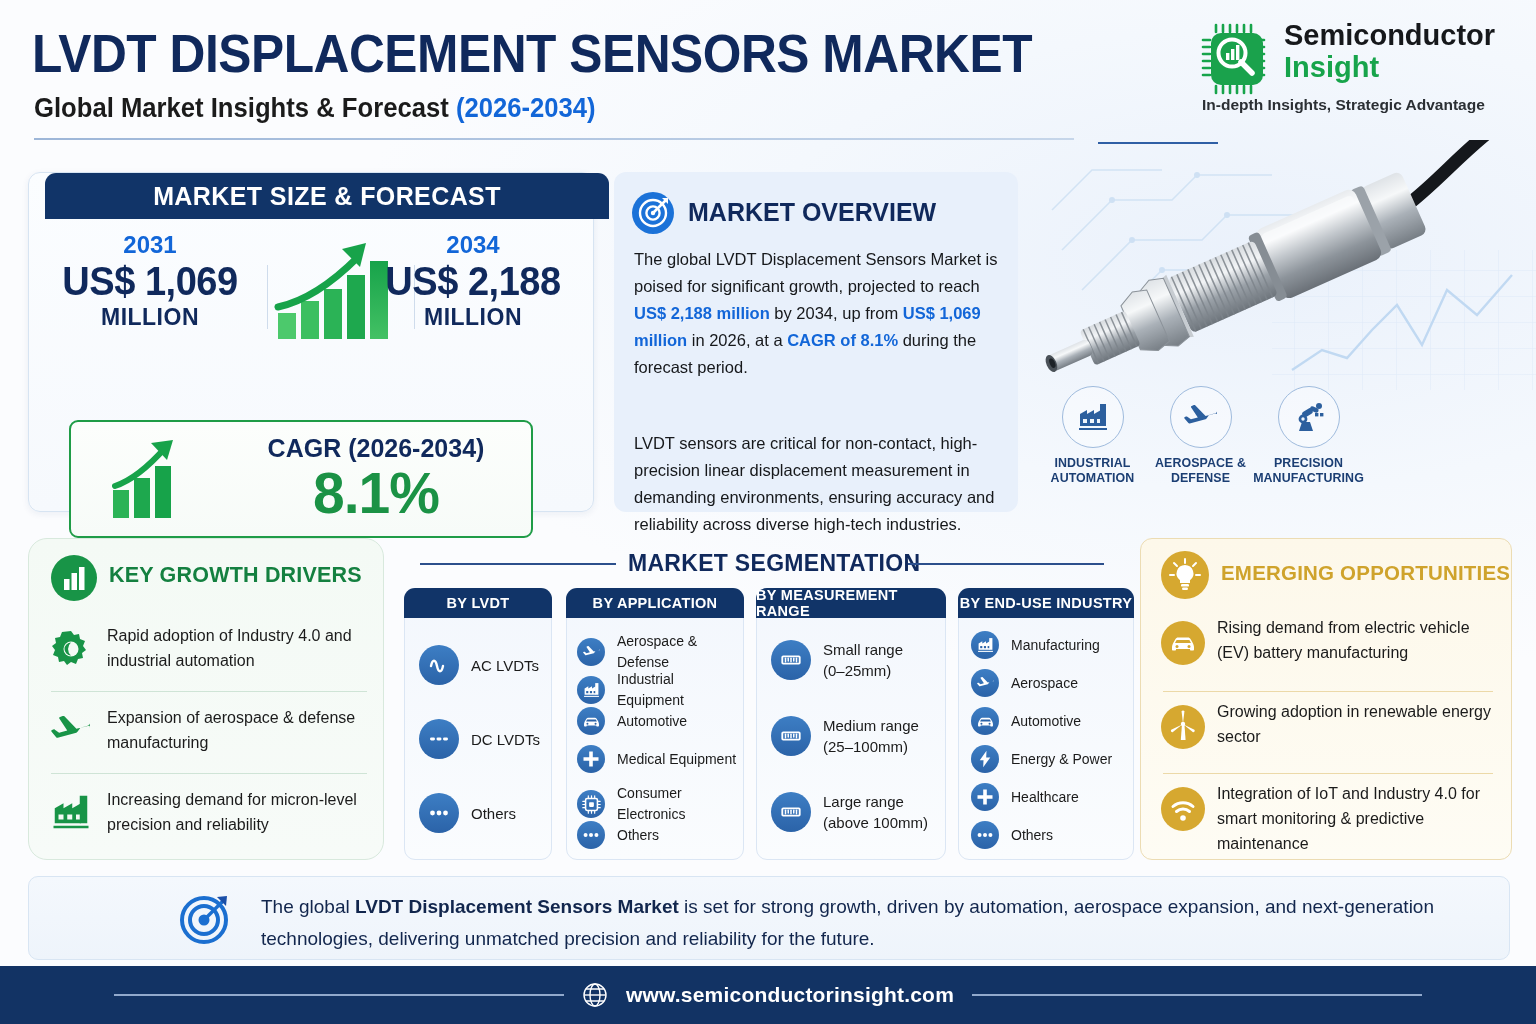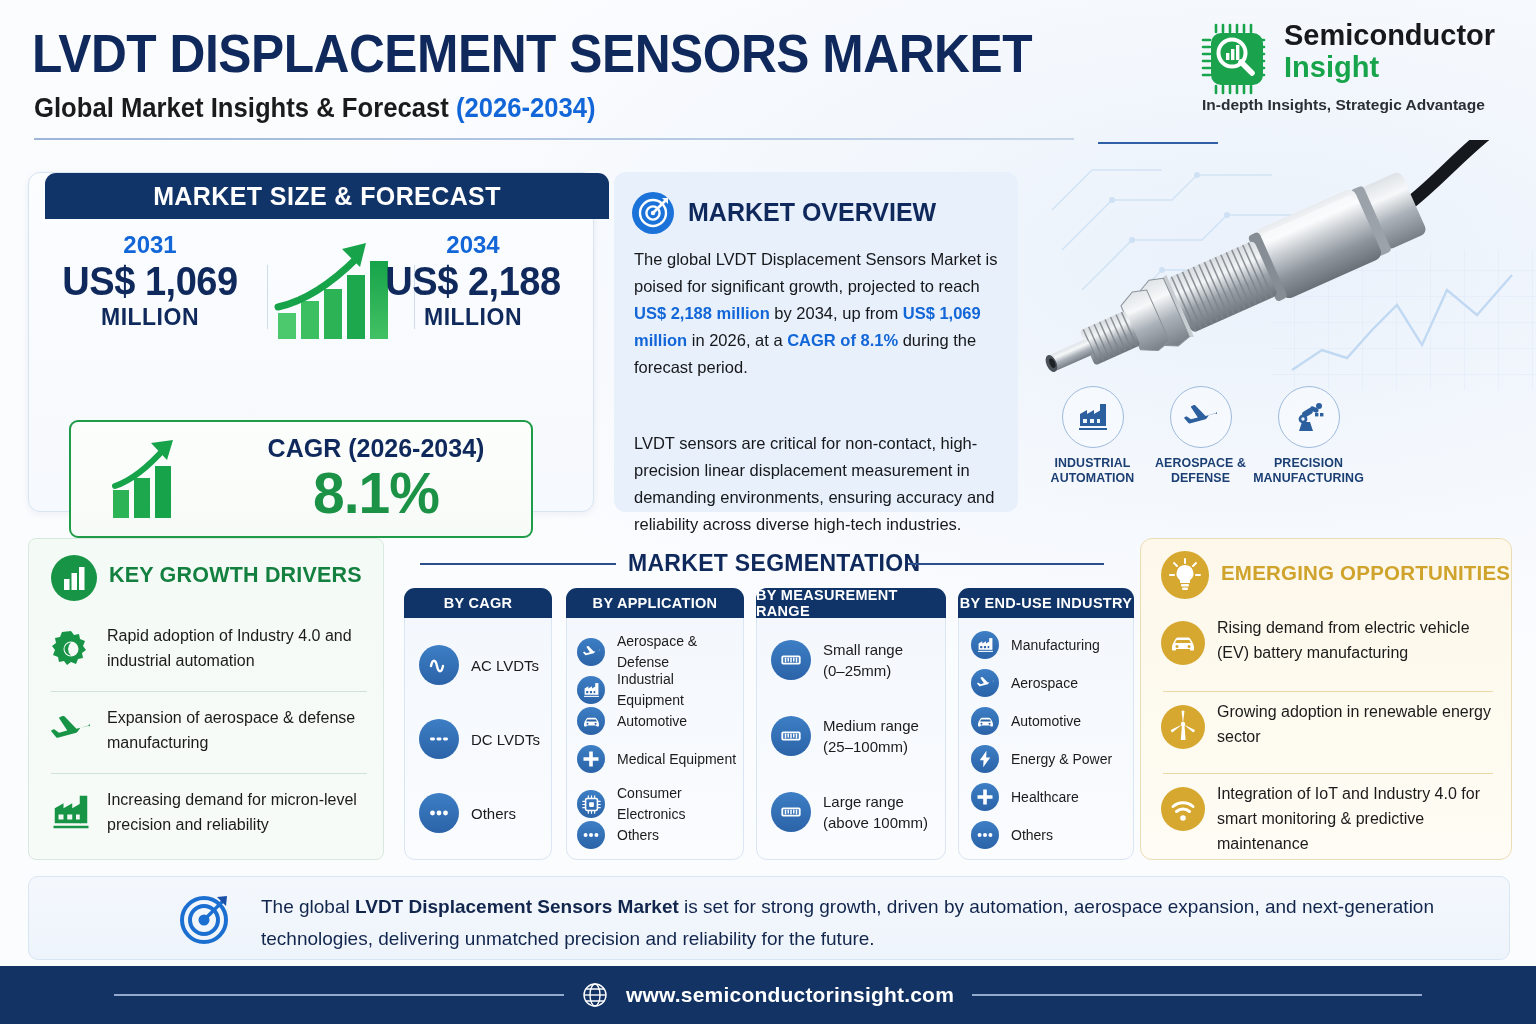--- a/index.html
+++ b/index.html
@@ -104,21 +104,21 @@
     width: 62px; height: 62px; border-radius: 50%;
     border: 1.6px solid #9fbbdd; margin: 0 auto 8px;
     display: flex; align-items: center; justify-content: center;
     background: rgba(255,255,255,.35);
   }
   .ind-label { font-size: 12.4px; font-weight: 700; color: #1b3e73; line-height: 15px; letter-spacing: .1px;}
   
   #drivers {
     left: 28px; top: 538px; width: 356px; height: 322px;
     background: linear-gradient(180deg,#f4faf5 0%,#f7fbf8 100%);
-    border: 1px solid #d8e9dd; border-radius: 8px;
+    border: 1px solid #d8e9dd; border-radius: 19px;
   }
   #kd-icon { position: absolute; left: 22px; top: 16px; width: 46px; height: 46px; }
   #kd-title { position: absolute; left: 80px; top: 24px; font-size: 21.5px; font-weight: 700; color: #148040; letter-spacing: .2px;}
   .kd-item { position: absolute; left: 16px; width: 328px; height: 78px; }
   .kd-ic { position: absolute; left: 6px; top: 14px; width: 40px; height: 40px; }
   .kd-tx { position: absolute; left: 62px; top: 8px; width: 262px; font-size: 16px; line-height: 25px; color: #1b1b1b; }
   .kd-sep { position: absolute; left: 22px; width: 316px; height: 1px; background: #cfe4d6; }
   
   #opps {
     right: 24px; top: 538px; width: 372px; height: 322px;
@@ -501,21 +501,21 @@
       </div>
       <div class="kd-tx">Increasing demand for micron-level precision and reliability</div>
     </div>
   </div>
 
   <div id="seg-title">MARKET SEGMENTATION</div>
   <div class="seg-rule" id="seg-rule-l"></div>
   <div class="seg-rule" id="seg-rule-r"></div>
 
   <div class="seg-col" id="seg-type">
-    <div class="seg-head">BY CAGR</div>
+    <div class="seg-head">BY LVDT</div>
     <div class="seg-item" style="left:14px; top:56px">
       <div class="seg-bullet big">
         <svg width="24" height="24" viewBox="0 0 24 24" fill="none" stroke="#fff" stroke-width="2.4" stroke-linecap="round">
           <path d="M4 13c1.5-7 4.5-7 6 0s4.5 7 6 0"></path>
         </svg>
       </div>
       <div class="seg-txt">AC LVDTs</div>
     </div>
     <div class="seg-item" style="left:14px; top:130px">
       <div class="seg-bullet big">

